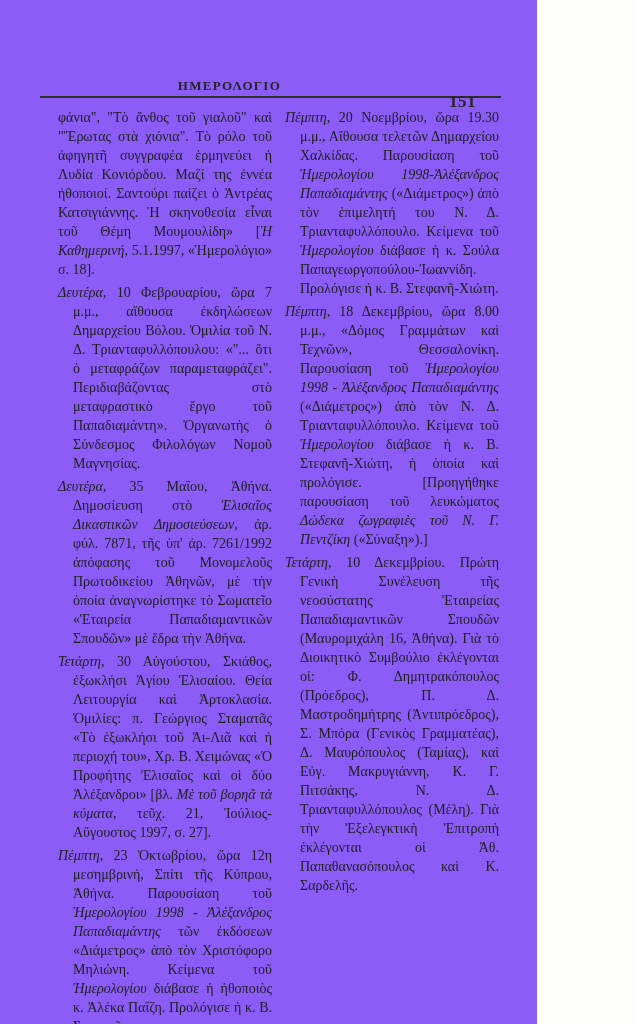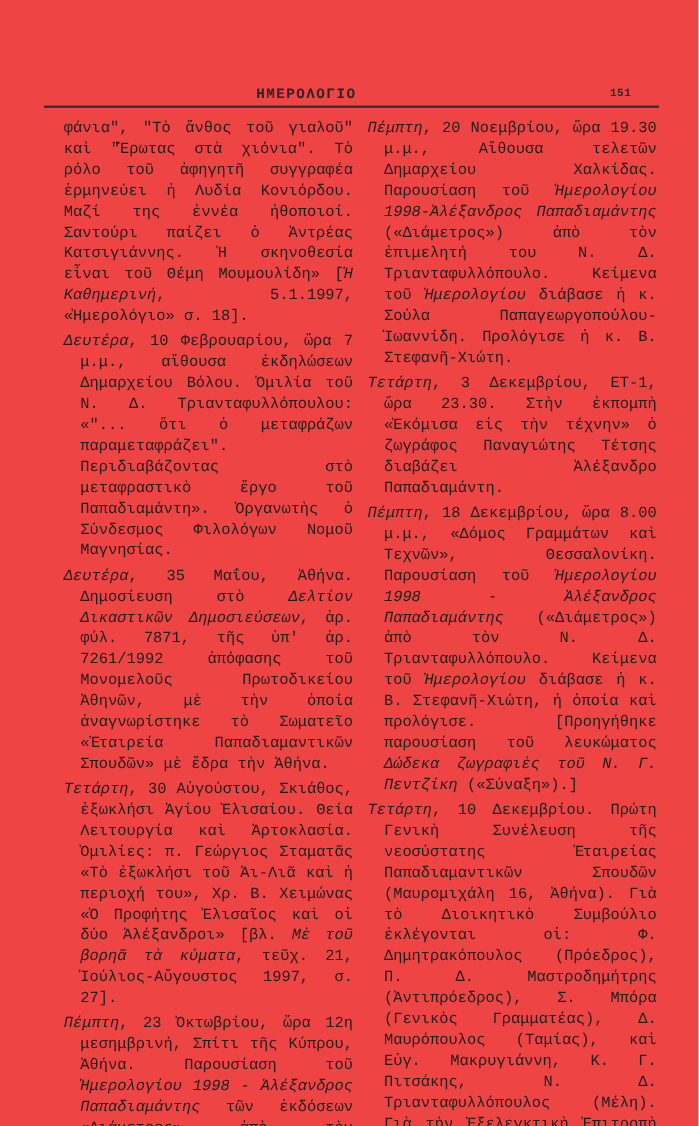--- a/index.html
+++ b/index.html
@@ -1,23 +1,23 @@
 <!DOCTYPE html>
 <html lang="el"><head>
 <meta charset="utf-8">
 <style>
   html, body {
     margin: 0; padding: 0;
     background: #fdfdfb;
   }
   .page {
     position: relative;
-    width: 635px; height: 1024px;
-    background: #ef4444;
-    font-family: Liberation Mono, monospace;
+    width: 537px; height: 1024px;
+    background: #8b5cf6;
+    font-family: Liberation Serif, serif;
     color: #1d1d1d;
     overflow: hidden;
   }
   .running-header {
     position: absolute;
     left: 40px; right: 36px; top: 78px;
     height: 18px;
     border-bottom: 2px solid #2d2d2d;
   }
   .running-title {
@@ -26,22 +26,22 @@
     transform: translateX(-50%);
     top: 0;
     font-size: 13px;
     font-weight: 700;
     letter-spacing: 1.3px;
     white-space: nowrap;
     color: #262626;
   }
   .page-number {
     position: absolute;
-    right: 25px; top: 2px;
-    font-size: 10px;
+    right: 25px; top: 14px;
+    font-size: 17px;
     font-weight: 700;
     letter-spacing: 0.5px;
     color: #262626;
   }
   .columns {
     position: absolute;
     left: 58px; right: 38px; top: 108px;
     display: flex;
     gap: 13px;
   }
@@ -68,24 +68,23 @@
 
 <div class="page">
   <div class="running-header">
     <span class="running-title">ΗΜΕΡΟΛΟΓΙΟ</span>
     <span class="page-number">151</span>
   </div>
   <div class="columns">
     <div class="col">
         <p><span>φάνια", "Τὸ ἄνθος τοῦ γιαλοῦ" καὶ "Ἔρωτας στὰ χιόνια". Τὸ ρόλο τοῦ ἀφηγητῆ συγγραφέα ἑρμηνεύει ἡ Λυδία Κονιόρδου. Μαζί της ἐννέα ἠθοποιοί. Σαντούρι παίζει ὁ Ἀντρέας Κατσιγιάννης. Ἡ σκηνοθεσία εἶναι τοῦ Θέμη Μουμουλίδη» [</span><span class="it">Ἡ Καθημερινή</span><span>, 5.1.1997, «Ἡμερολόγιο» σ. 18].</span></p>
         <p class="hang"><span class="it">Δευτέρα</span><span>, 10 Φεβρουαρίου, ὥρα 7 μ.μ., αἴθουσα ἐκδηλώσεων Δημαρχείου Βόλου. Ὁμιλία τοῦ Ν. Δ. Τριανταφυλλόπουλου: «"... ὅτι ὁ μεταφράζων παραμεταφράζει". Περιδιαβάζοντας στὸ μεταφραστικὸ ἔργο τοῦ Παπαδιαμάντη». Ὀργανωτὴς ὁ Σύνδεσμος Φιλολόγων Νομοῦ Μαγνησίας.</span></p>
-        <p class="hang"><span class="it">Δευτέρα</span><span>, 35 Μαΐου, Ἀθήνα. Δημοσίευση στὸ </span><span class="it">Δελτίον Δικαστικῶν Δημοσιεύσεων</span><span>, ἀρ. φύλ. 7871, τῆς ὑπ' ἀρ. 7261/1992 ἀπόφασης τοῦ Μονομελοῦς Πρωτοδικείου Ἀθηνῶν, μὲ τὴν ὁποία ἀναγνωρίστηκε τὸ Σωματεῖο «Ἑταιρεία Παπαδιαμαντικῶν Σπουδῶν» μὲ ἕδρα τὴν Ἀθήνα.</span></p>
+        <p class="hang"><span class="it">Δευτέρα</span><span>, 35 Μαΐου, Ἀθήνα. Δημοσίευση στὸ </span><span class="it">Ἐλισαῖος Δικαστικῶν Δημοσιεύσεων</span><span>, ἀρ. φύλ. 7871, τῆς ὑπ' ἀρ. 7261/1992 ἀπόφασης τοῦ Μονομελοῦς Πρωτοδικείου Ἀθηνῶν, μὲ τὴν ὁποία ἀναγνωρίστηκε τὸ Σωματεῖο «Ἑταιρεία Παπαδιαμαντικῶν Σπουδῶν» μὲ ἕδρα τὴν Ἀθήνα.</span></p>
         <p class="hang"><span class="it">Τετάρτη</span><span>, 30 Αὐγούστου, Σκιάθος, ἐξωκλήσι Ἁγίου Ἐλισαίου. Θεία Λειτουργία καὶ Ἀρτοκλασία. Ὁμιλίες: π. Γεώργιος Σταματᾶς «Τὸ ἐξωκλήσι τοῦ Ἁι-Λιᾶ καὶ ἡ περιοχή του», Χρ. Β. Χειμώνας «Ὁ Προφήτης Ἐλισαῖος καὶ οἱ δύο Ἀλέξανδροι» [βλ. </span><span class="it">Μὲ τοῦ βορηᾶ τὰ κύματα</span><span>, τεῦχ. 21, Ἰούλιος-Αὔγουστος 1997, σ. 27].</span></p>
         <p class="hang"><span class="it">Πέμπτη</span><span>, 23 Ὀκτωβρίου, ὥρα 12η μεσημβρινή, Σπίτι τῆς Κύπρου, Ἀθήνα. Παρουσίαση τοῦ </span><span class="it">Ἡμερολογίου 1998 - Ἀλέξανδρος Παπαδιαμάντης</span><span> τῶν ἐκδόσεων «Διάμετρος» ἀπὸ τὸν Χριστόφορο Μηλιώνη. Κείμενα τοῦ </span><span class="it">Ἡμερολογίου</span><span> διάβασε ἡ ἠθοποιὸς κ. Ἀλέκα Παΐζη. Προλόγισε ἡ κ. Β. Στεφανῆ.</span></p>
       </div>
     <div class="col">
         <p class="hang"><span class="it">Πέμπτη</span><span>, 20 Νοεμβρίου, ὥρα 19.30 μ.μ., Αἴθουσα τελετῶν Δημαρχείου Χαλκίδας. Παρουσίαση τοῦ </span><span class="it">Ἡμερολογίου 1998-Ἀλέξανδρος Παπαδιαμάντης</span><span> («Διάμετρος») ἀπὸ τὸν ἐπιμελητή του Ν. Δ. Τριανταφυλλόπουλο. Κείμενα τοῦ </span><span class="it">Ἡμερολογίου</span><span> διάβασε ἡ κ. Σούλα Παπαγεωργοπούλου-Ἰωαννίδη. Προλόγισε ἡ κ. Β. Στεφανῆ-Χιώτη.</span></p>
-        <p class="hang"><span class="it">Τετάρτη</span><span>, 3 Δεκεμβρίου, ΕΤ-1, ὥρα 23.30. Στὴν ἐκπομπὴ «Ἐκόμισα εἰς τὴν τέχνην» ὁ ζωγράφος Παναγιώτης Τέτσης διαβάζει Ἀλέξανδρο Παπαδιαμάντη.</span></p>
         <p class="hang"><span class="it">Πέμπτη</span><span>, 18 Δεκεμβρίου, ὥρα 8.00 μ.μ., «Δόμος Γραμμάτων καὶ Τεχνῶν», Θεσσαλονίκη. Παρουσίαση τοῦ </span><span class="it">Ἡμερολογίου 1998 - Ἀλέξανδρος Παπαδιαμάντης</span><span> («Διάμετρος») ἀπὸ τὸν Ν. Δ. Τριανταφυλλόπουλο. Κείμενα τοῦ </span><span class="it">Ἡμερολογίου</span><span> διάβασε ἡ κ. Β. Στεφανῆ-Χιώτη, ἡ ὁποία καὶ προλόγισε. [Προηγήθηκε παρουσίαση τοῦ λευκώματος </span><span class="it">Δώδεκα ζωγραφιὲς τοῦ Ν. Γ. Πεντζίκη</span><span> («Σύναξη»).]</span></p>
         <p class="hang"><span class="it">Τετάρτη</span><span>, 10 Δεκεμβρίου. Πρώτη Γενικὴ Συνέλευση τῆς νεοσύστατης Ἑταιρείας Παπαδιαμαντικῶν Σπουδῶν (Μαυρομιχάλη 16, Ἀθήνα). Γιὰ τὸ Διοικητικὸ Συμβούλιο ἐκλέγονται οἱ: Φ. Δημητρακόπουλος (Πρόεδρος), Π. Δ. Μαστροδημήτρης (Ἀντιπρόεδρος), Σ. Μπόρα (Γενικὸς Γραμματέας), Δ. Μαυρόπουλος (Ταμίας), καὶ Εὐγ. Μακρυγιάννη, Κ. Γ. Πιτσάκης, Ν. Δ. Τριανταφυλλόπουλος (Μέλη). Γιὰ τὴν Ἐξελεγκτικὴ Ἐπιτροπὴ ἐκλέγονται οἱ Ἀθ. Παπαθανασόπουλος καὶ Κ. Σαρδελῆς.</span></p>
       </div>
   </div>
 </div>
 
 </body></html>

